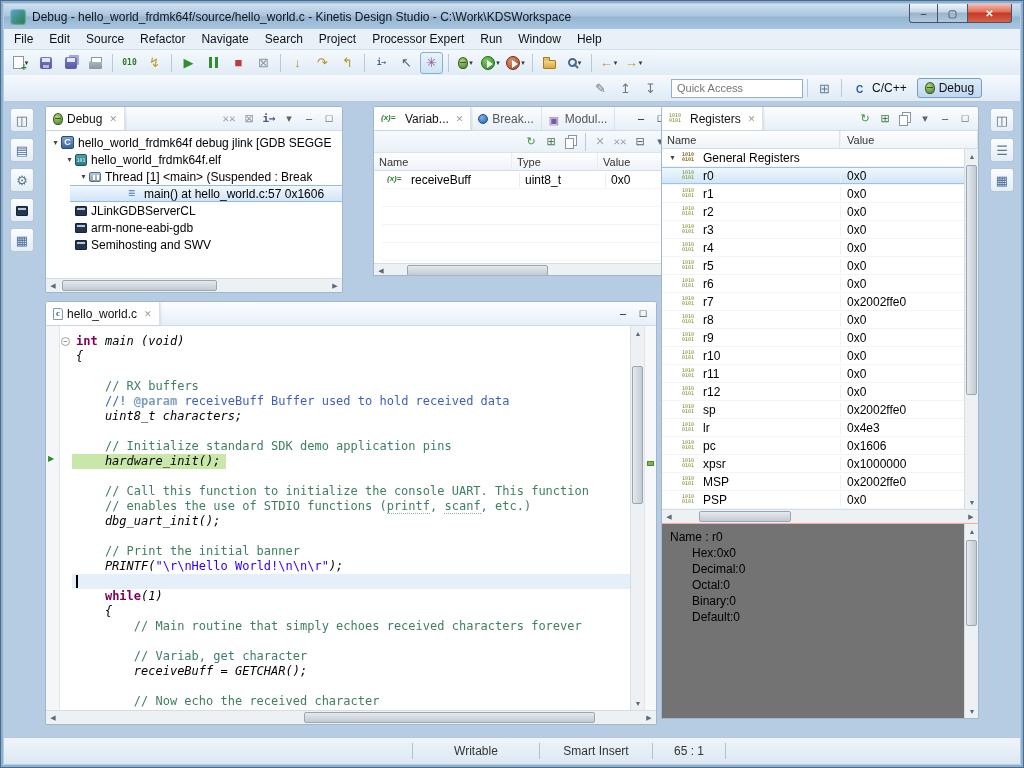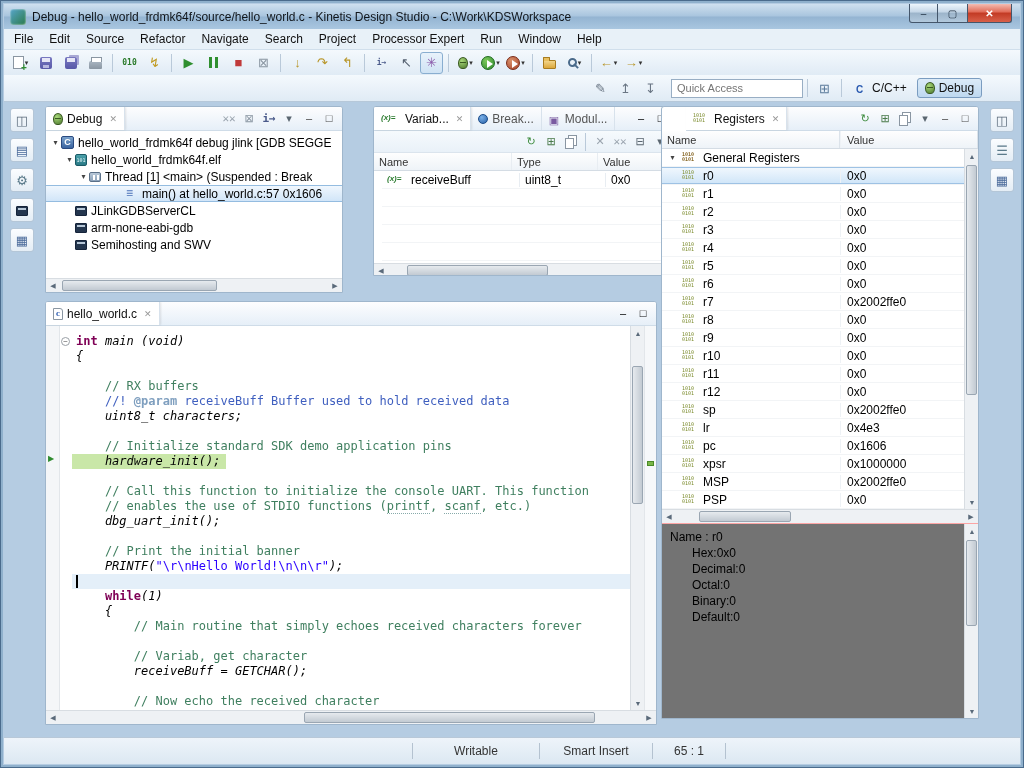--- a/index.html
+++ b/index.html
@@ -87,21 +87,21 @@
 
 .strip{position:absolute;top:105px;width:32px;display:flex;flex-direction:column;align-items:center;gap:6px;padding-top:2px;}
 .strip.left{left:5px;}
 .strip.right{right:5px;}
 .strip .tb-btn{width:24px;height:24px;background:linear-gradient(#fbfdff,#e4edf5);border:1px solid #b4c6d7;}
 
 
 .panel{position:absolute;background:#fff;border:1px solid #9fb6cc;border-radius:3px 3px 0 0;overflow:hidden;}
 #debug-panel{left:44px;top:105px;width:298px;height:187px;}
 #variables-panel{left:348px;top:105px;width:302px;height:170px;margin-left:24px;}
-#registers-panel{left:660px;top:105px;width:318px;height:613px;padding-left:24px;}
+#registers-panel{left:660px;top:105px;width:318px;height:613px;}
 #editor-panel{left:44px;top:300px;width:612px;height:424px;}
 .tabbar{height:24px;display:flex;align-items:stretch;background:linear-gradient(to bottom,#fdfdfe,#e6eff8);border-bottom:1px solid #cfdce8;}
 .tab{display:flex;align-items:center;gap:4px;padding:0 7px;font-size:12px;color:#555;border-right:1px solid #d8e2ec;white-space:nowrap;}
 .tab.active{background:#fff;color:#111;box-shadow:1px 0 2px rgba(0,0,0,.10);}
 .close-x{font-size:9px;color:#999;margin-left:3px;}
 .panel-tools{margin-left:auto;display:flex;align-items:center;padding-right:3px;}
 .panel-tools .tb-btn{width:20px;height:18px;margin:0;}
 .panel-tools .glyph{font-size:11px;}
 .view-toolbar{height:22px;display:flex;justify-content:flex-end;align-items:center;background:linear-gradient(#f6fafd,#e9f1f8);border-bottom:1px solid #dbe4ed;padding-right:4px;}
 .view-toolbar .tb-btn{width:20px;height:18px;margin:0;}
@@ -401,21 +401,21 @@
         <div class="tnode" style="padding-left: 18px;">
           <span class="tarrow">▾</span>
           <span class="gi ticon g-elf"></span>
           <span class="tlabel">hello_world_frdmk64f.elf</span>
         </div>
         <div class="tnode" style="padding-left: 32px;">
           <span class="tarrow">▾</span>
           <span class="gi ticon g-thread"></span>
           <span class="tlabel">Thread [1] &lt;main&gt; (Suspended : Break</span>
         </div>
-        <div class="tnode selected" style="padding-left: 68px;">
+        <div class="tnode selected" style="padding-left: 46px; margin-left: 24px;">
           <span class="tarrow"></span>
           <span class="gi ticon g-frame"></span>
           <span class="tlabel">main() at hello_world.c:57 0x1606</span>
         </div>
         <div class="tnode" style="padding-left: 18px;">
           <span class="tarrow"></span>
           <span class="gi ticon g-console"></span>
           <span class="tlabel">JLinkGDBServerCL</span>
         </div>
         <div class="tnode" style="padding-left: 18px;">

